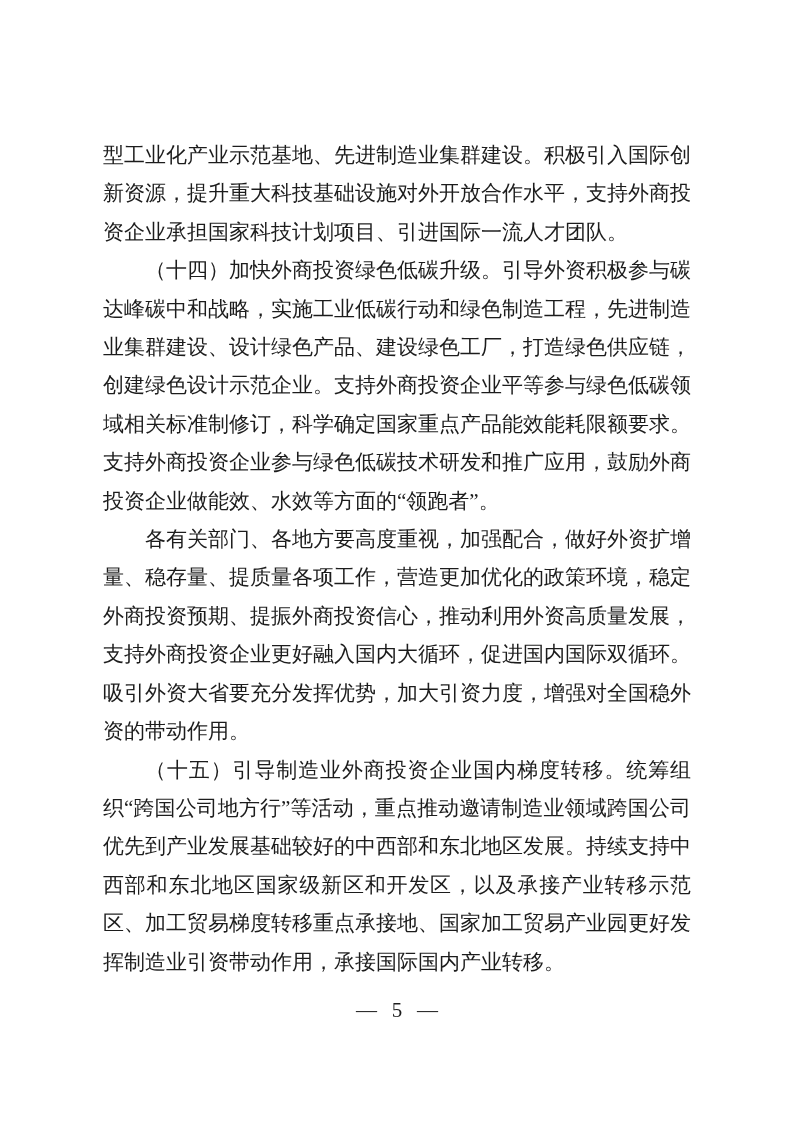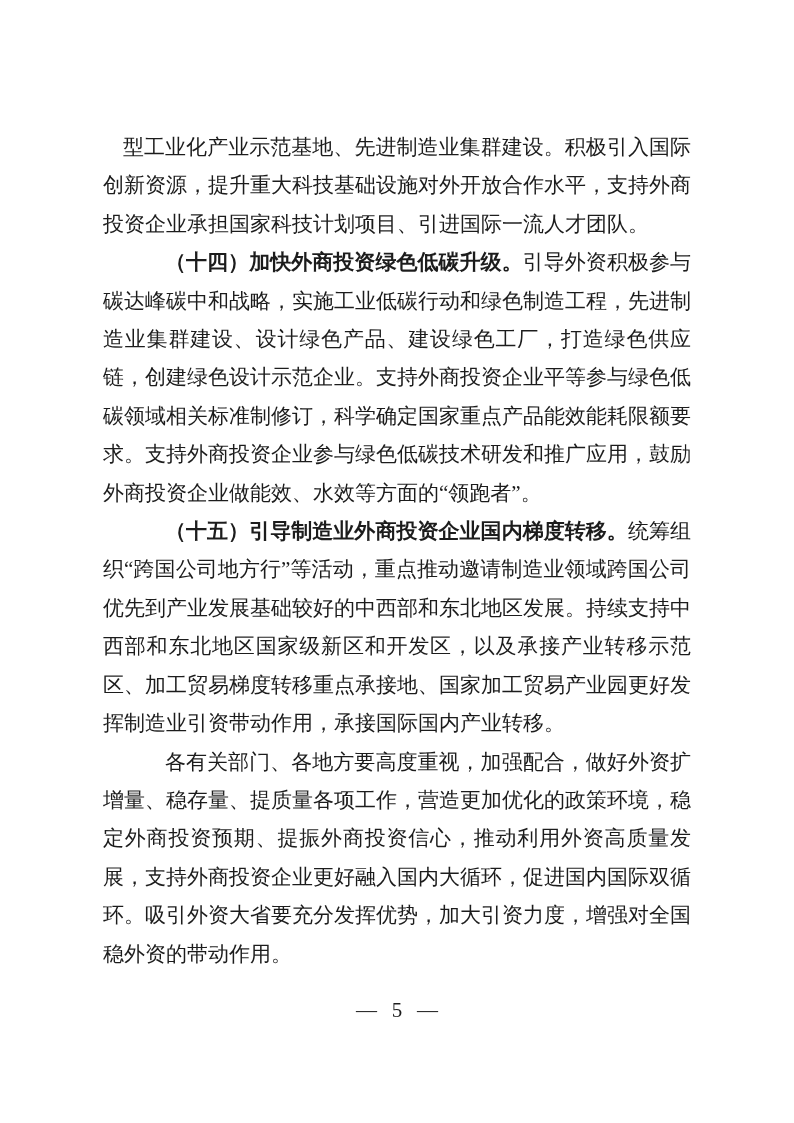--- a/index.html
+++ b/index.html
@@ -12,39 +12,38 @@
     width: 794px;
     height: 1123px;
     background: #ffffff;
     overflow: hidden;
     font-family: "Liberation Serif", "DejaVu Serif", serif;
     color: #1c1c1c;
   }
   .content {
     position: absolute;
     left: 103px;
-    top: 128px;
+    top: 136px;
     width: 588px;
     font-size: 21px;
     line-height: 38.4px;
     text-align: justify;
     text-justify: inter-ideograph;
     letter-spacing: 0;
   }
   .para {
     margin: 0;
     padding: 0;
     text-indent: 2em;
   }
   .para.continuation {
     text-indent: 0;
   }
   .lead {
-    font-weight: bold;
-    margin-left: 20px;
+    font-weight: normal;
   }
   .page-footer {
     position: absolute;
     left: 0;
     top: 996px;
     width: 100%;
     text-align: center;
     font-size: 21px;
     line-height: 28px;
     word-spacing: 0.45em;
@@ -54,20 +53,20 @@
 </head>
 <body>
 
 <div class="page">
   <div class="content">
 
     <p class="para continuation"><span class="lead"></span><span>型工业化产业示范基地、先进制造业集群建设。积极引入国际创新资源，提升重大科技基础设施对外开放合作水平，支持外商投资企业承担国家科技计划项目、引进国际一流人才团队。</span></p>
 
     <p class="para"><span class="lead">（十四）加快外商投资绿色低碳升级。</span><span>引导外资积极参与碳达峰碳中和战略，实施工业低碳行动和绿色制造工程，先进制造业集群建设、设计绿色产品、建设绿色工厂，打造绿色供应链，创建绿色设计示范企业。支持外商投资企业平等参与绿色低碳领域相关标准制修订，科学确定国家重点产品能效能耗限额要求。支持外商投资企业参与绿色低碳技术研发和推广应用，鼓励外商投资企业做能效、水效等方面的“领跑者”。</span></p>
 
+    <p class="para"><span class="lead"></span><span>各有关部门、各地方要高度重视，加强配合，做好外资扩增量、稳存量、提质量各项工作，营造更加优化的政策环境，稳定外商投资预期、提振外商投资信心，推动利用外资高质量发展，支持外商投资企业更好融入国内大循环，促进国内国际双循环。吸引外资大省要充分发挥优势，加大引资力度，增强对全国稳外资的带动作用。</span></p>
+
     <p class="para"><span class="lead">（十五）引导制造业外商投资企业国内梯度转移。</span><span>统筹组织“跨国公司地方行”等活动，重点推动邀请制造业领域跨国公司优先到产业发展基础较好的中西部和东北地区发展。持续支持中西部和东北地区国家级新区和开发区，以及承接产业转移示范区、加工贸易梯度转移重点承接地、国家加工贸易产业园更好发挥制造业引资带动作用，承接国际国内产业转移。</span></p>
-
-    <p class="para"><span class="lead"></span><span>各有关部门、各地方要高度重视，加强配合，做好外资扩增量、稳存量、提质量各项工作，营造更加优化的政策环境，稳定外商投资预期、提振外商投资信心，推动利用外资高质量发展，支持外商投资企业更好融入国内大循环，促进国内国际双循环。吸引外资大省要充分发挥优势，加大引资力度，增强对全国稳外资的带动作用。</span></p>
 
   </div>
 
   <div class="page-footer"><span>— 5 —</span></div>
 </div>
 
 </body></html>

